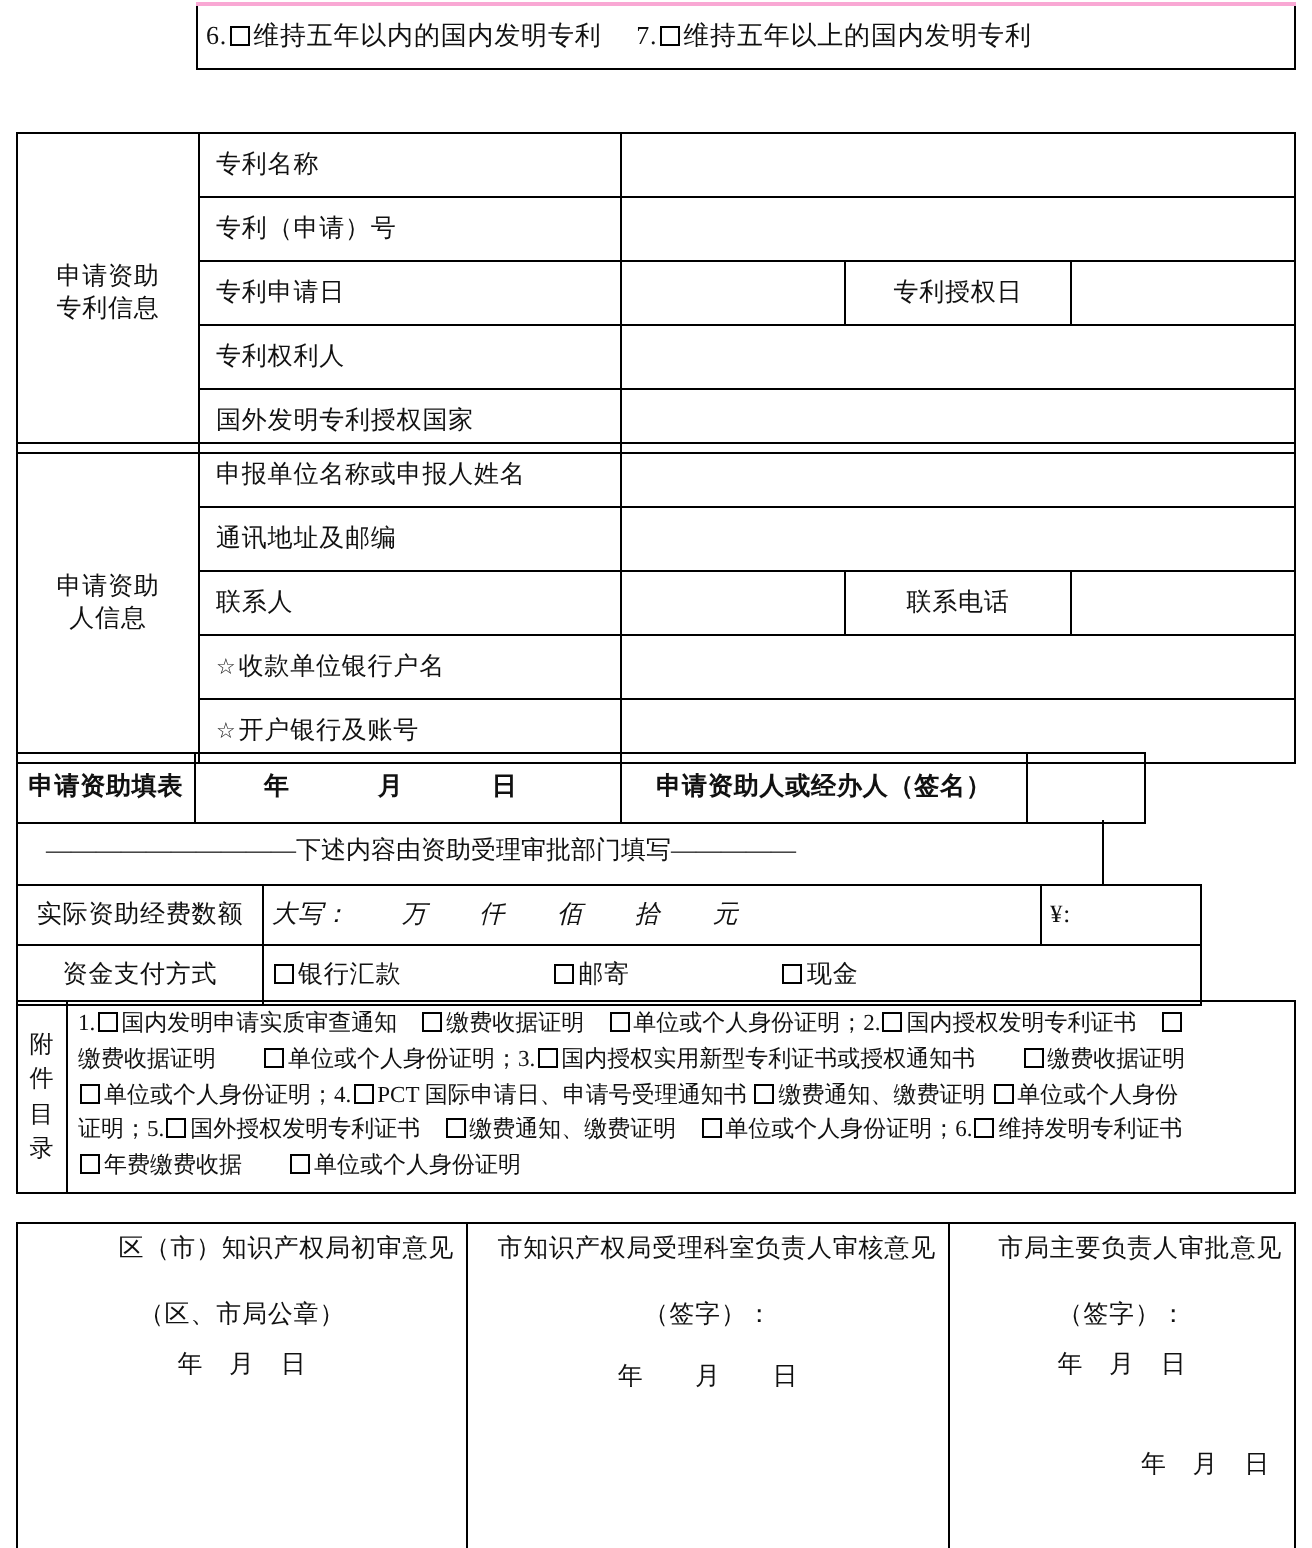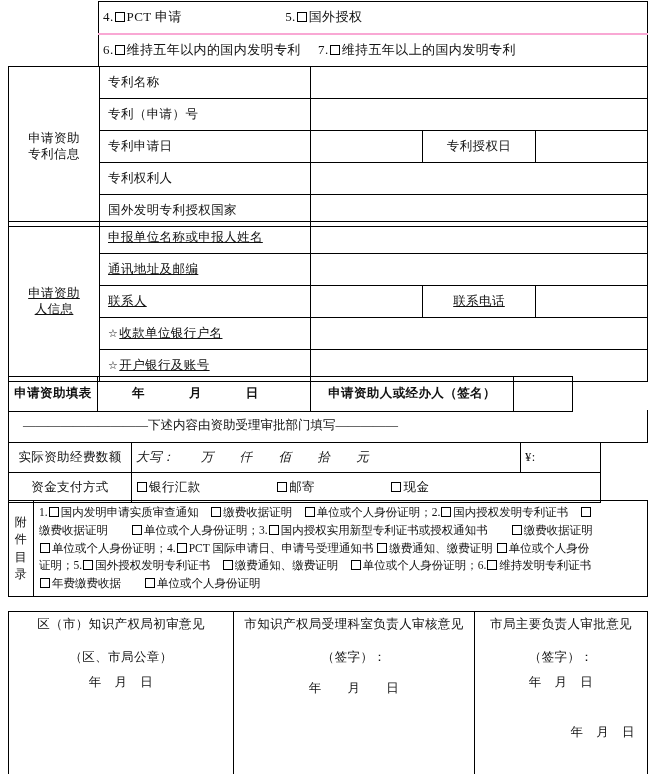--- a/index.html
+++ b/index.html
@@ -46,34 +46,34 @@
   .sp2{display:inline-block;width:10px;}
 
   
   #t-pat{position:absolute;left:8px;top:66px;width:640px;}
   #t-pat td{height:31px;margin-top:44px;}
   #t-pat .lab{width:82px;}
   #t-pat .fld{width:198px;padding-left:8px;}
 
   
   #t-app{position:absolute;left:8px;top:221px;width:640px;}
-  #t-app td{height:31px;text-decoration:underline;}
+  #t-app td{height:31px;}
   #t-app .lab{width:82px;}
   #t-app .fld{width:198px;padding-left:8px;}
 
   
   #t-date{position:absolute;left:8px;top:376px;width:565px;font-weight:bold;}
   #t-date td{height:34px;}
   .ymd span{display:inline-block;}
   .ymd .y{margin-left:30px;}
   .ymd .m{margin-left:44px;}
   .ymd .d{margin-left:44px;}
 
   
-  #t-dash{position:absolute;left:8px;top:410px;width:640px;}
+  #t-dash{position:absolute;left:8px;top:410px;width:544px;}
   #t-dash td{height:32px;border-top:none;text-align:left;padding-left:14px;font-size:12.5px;letter-spacing:0px;}
   .dashline{white-space:nowrap;}
 
   
   #t-amt{position:absolute;left:8px;top:442px;width:593px;}
   #t-amt td{height:29px;}
   .daxie span{display:inline-block;font-style:italic;}
   .daxie .k{margin-left:26px;}
   .pay span.opt{display:inline-block;}
   .pay .g2{margin-left:72px;text-align:right;}
@@ -84,42 +84,34 @@
   #t-att td{vertical-align:middle;}
   #t-att .vlab{width:20px;padding:0 2px;font-size:12px;line-height:1.45;text-align:center;}
   #t-att .body{padding:3px 3px 3px 5px;font-size:11.5px;line-height:1.55;letter-spacing:0px;text-align:left;margin-top:32px;}
   #t-att .body .ln{white-space:nowrap;display:block;}
 
   
   #t-apr{position:absolute;left:8px;top:611px;width:640px;}
   #t-apr td{vertical-align:top;padding:4px 6px;height:158px;font-size:12.5px;}
   #t-apr .c1{width:212px;}
   #t-apr .c2{width:228px;}
-  .aprtitle{display:block;text-align:center;line-height:1.4;}
+  .aprtitle{display:block;text-align:right;line-height:1.4;}
   .aprcenter{display:block;text-align:center;}
   .mt1{margin-top:16px;}
   .mt2{margin-top:10px;}
   .mt3{margin-top:16px;}
   .rightbottom{display:block;text-align:right;padding-right:6px;margin-top:34px;}
 </style>
 </head>
 <body>
 
 <div class="sheet">
 
   <table class="grid" id="t-top">
     <tbody>
-        <tr class="r1">
-      <td class="c-left nob"></td>
-      <td class="lft">
-        <span class="opt"><span>4.</span><span class="cb"></span><span>PCT 申请</span></span>
-        <span class="sp1"></span>
-        <span class="opt"><span>5.</span><span class="cb"></span><span>国外授权</span></span>
-      </td>
-    </tr>
     <tr class="r2">
       <td class="c-left nob"></td>
       <td class="lft">
         <span class="opt"><span>6.</span><span class="cb"></span><span>维持五年以内的国内发明专利</span></span>
         <span class="sp2"></span>
         <span class="opt"><span>7.</span><span class="cb"></span><span>维持五年以上的国内发明专利</span></span>
       </td>
     </tr>
   </tbody>
     </table>

